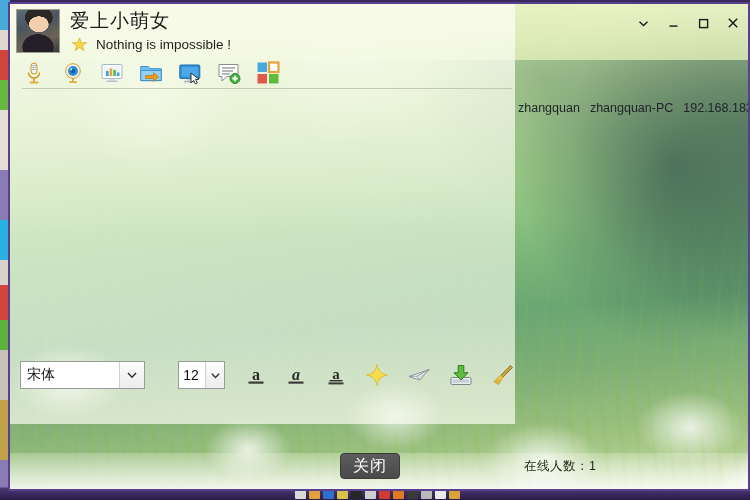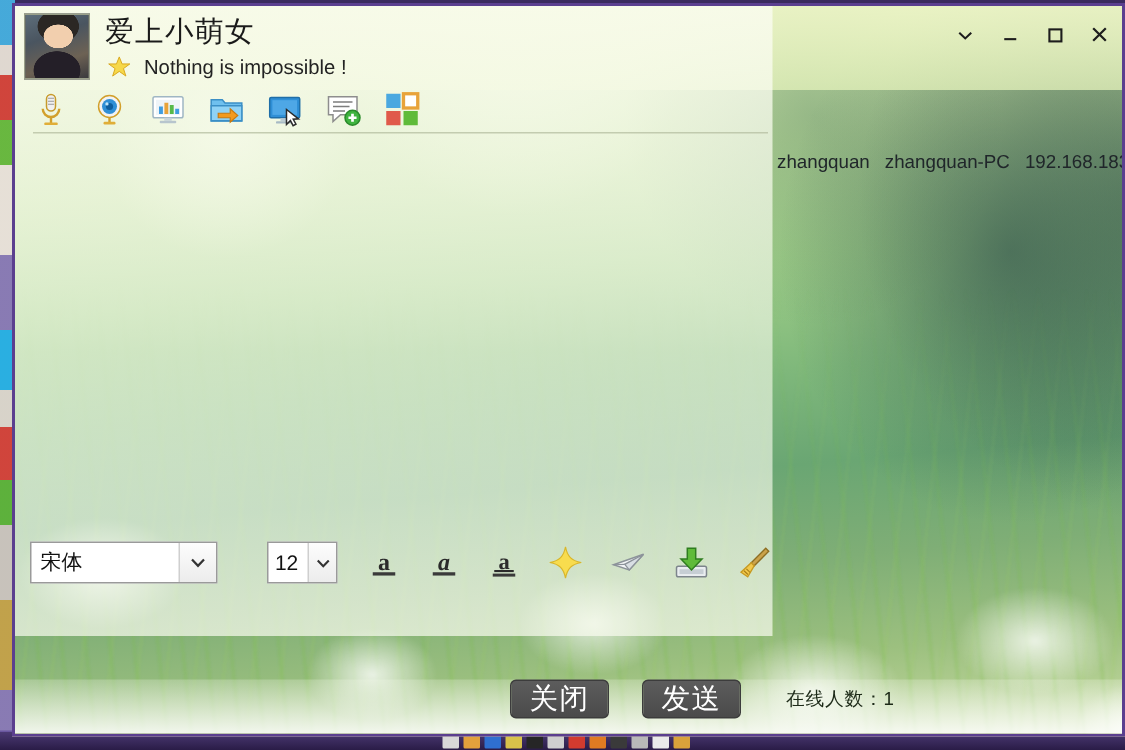--- a/index.html
+++ b/index.html
@@ -148,21 +148,21 @@
   .fmt-icons{display:flex;align-items:center;gap:18px;}
   .fmt{width:22px;height:22px;display:block;}
   .fmt.wide{width:24px;height:24px;}
 
   
   .footer{position:absolute;left:0;bottom:0;width:742px;height:40px;}
   .btns{position:absolute;left:330px;top:4px;display:flex;gap:22px;}
   .btn{
     min-width:60px;height:26px;padding:12px 12px;
     background:linear-gradient(180deg,#5c5c5c,#4a4a4a);
-    border:1px solid #3c3c3c;border-radius:4px;color:#ffffff;font-size:19px;
+    border:1px solid #3c3c3c;border-radius:4px;color:#ffffff;font-size:16px;
     display:flex;align-items:center;justify-content:center;letter-spacing:1px;
     box-sizing:border-box;cursor:default;
   }
   .onlinecount{position:absolute;left:514px;top:9px;font-size:12.5px;color:#1d2a18;letter-spacing:.5px;text-align:center;}
 </style>
 </head>
 <body>
 
 <div id="screen">
 
@@ -374,19 +374,18 @@
             <line x1="5" y1="17.5" x2="7.6" y2="20"></line>
               <line x1="6.6" y1="16.2" x2="9" y2="18.6"></line>
           </g>
         </svg>
       </div>
     </div>
 
     <div class="footer">
       <div class="btns">
         <div class="btn">关闭</div>
-        <div class="btn">发送</div>
       </div>
       <div class="onlinecount">在线人数：1</div>
     </div>
 
   </div>
 </div>
 
 </body></html>

